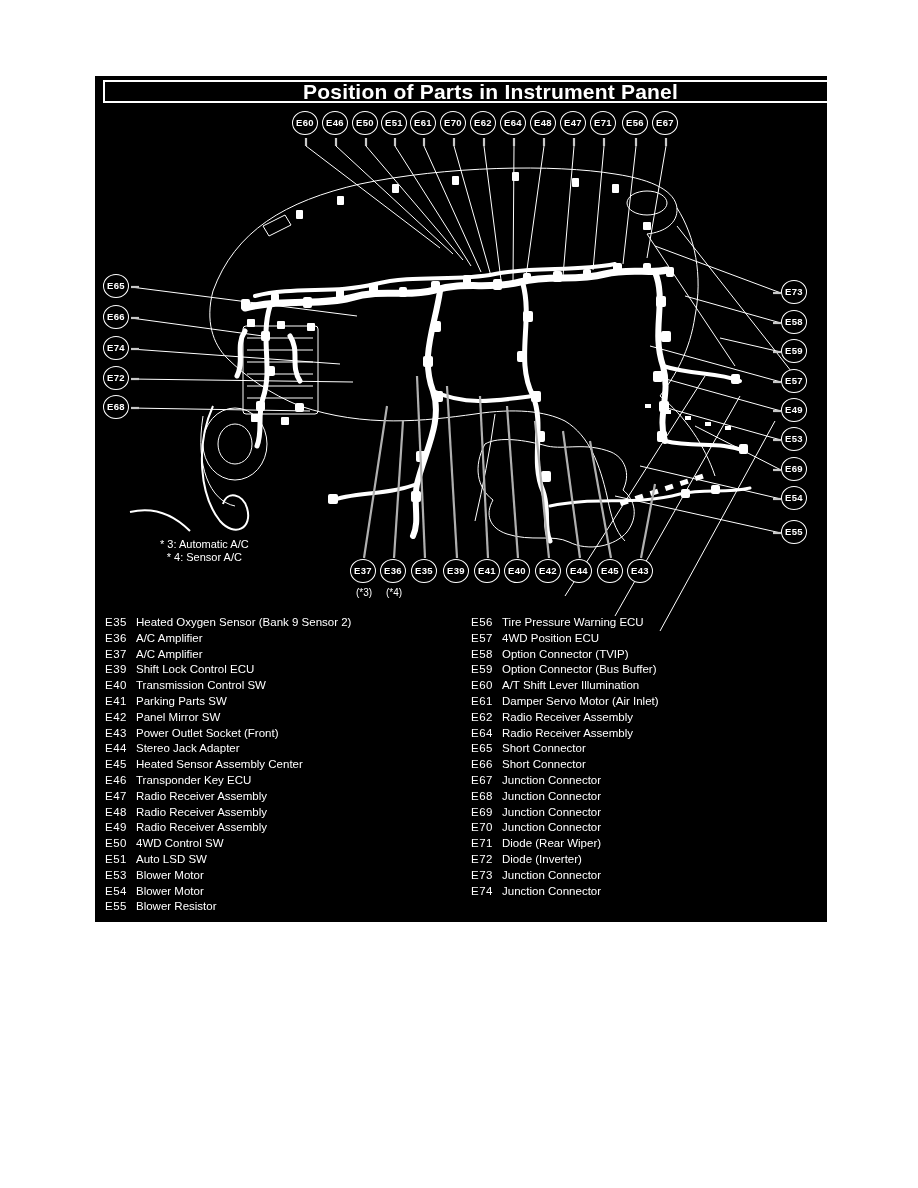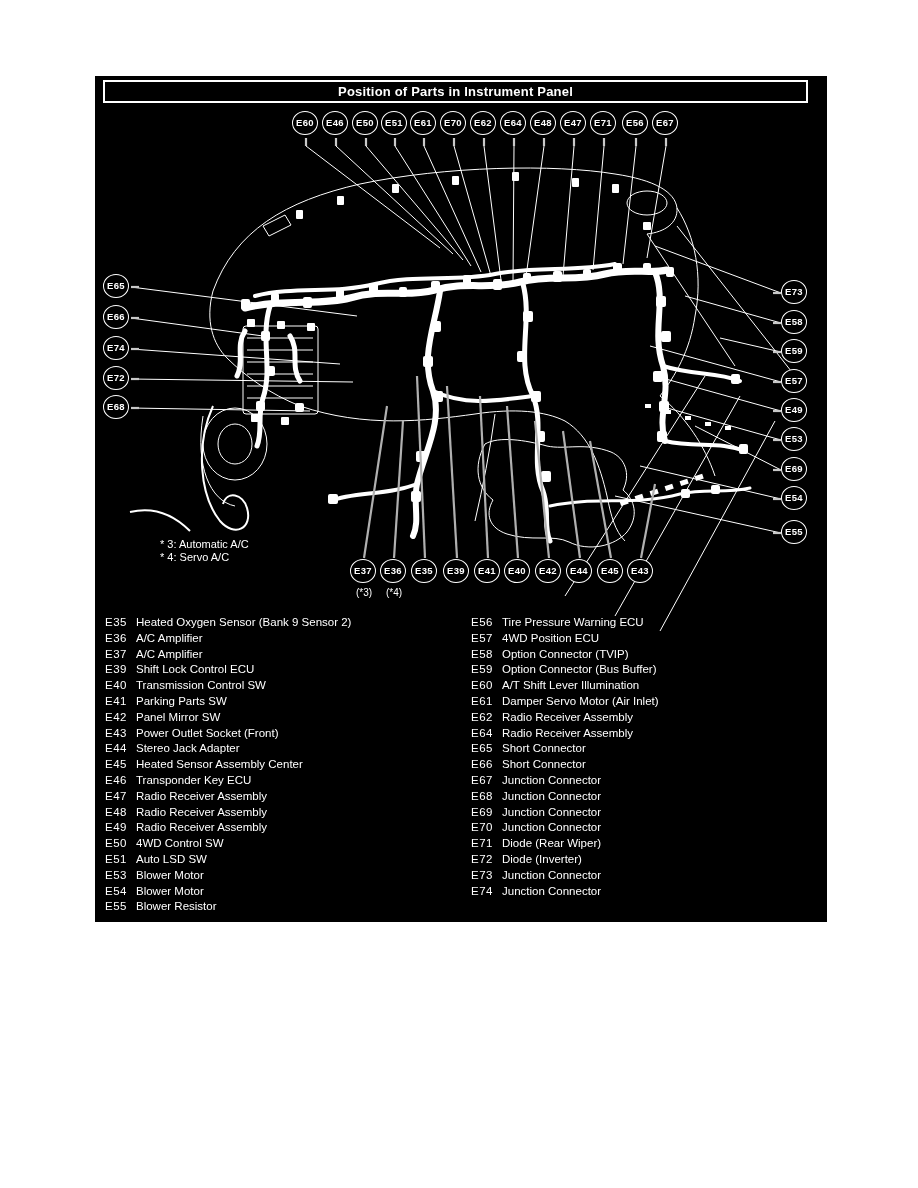--- a/index.html
+++ b/index.html
@@ -7,30 +7,30 @@
     width:918px;height:1188px;position:relative;background:#ffffff;
     font-family:"Liberation Sans",sans-serif;
   }
   .panel{
     position:absolute;left:95px;top:76px;width:732px;height:846px;
     background:#000000;overflow:hidden;
   }
   .titlebox{
     position:absolute;left:8px;top:4px;width:701px;height:19px;
     border:2px solid #ffffff;color:#ffffff;text-align:center;
-    font-weight:bold;font-size:13px;line-height:19px;letter-spacing:0.2px;
+    font-weight:bold;font-size:21px;line-height:19px;letter-spacing:0.2px;padding-left:35px;
   }
   .art{position:absolute;left:0;top:0;}
   .bub{
     position:absolute;width:24px;height:22px;border:1.6px solid #ffffff;
     border-radius:50%;background:#000000;color:#ffffff;font-size:9.5px;
     font-weight:bold;text-align:center;line-height:22px;letter-spacing:0.3px;
   }
   .fn{position:absolute;width:30px;text-align:center;color:#ffffff;font-size:10px;}
-  .note{position:absolute;left:65px;top:462px;color:#ffffff;font-size:11px;line-height:13px;}
+  .note{position:absolute;left:65px;top:462px;color:#ffffff;font-size:11px;line-height:13px;text-align:center;}
   .legend{position:absolute;top:540px;color:#ffffff;font-size:11.5px;}
   #legend-left{left:10px;}
   #legend-right{left:376px;}
   .legend .row{height:15.8px;display:flex;white-space:nowrap;align-items:baseline;}
   .legend .code{width:31px;flex:0 0 31px;letter-spacing:0.5px;}
 </style>
 </head>
 <body>
 
 <div class="panel">
@@ -270,21 +270,21 @@
   <div class="bub" style="left:440px;top:483px">E42</div>
   <div class="bub" style="left:471px;top:483px">E44</div>
   <div class="bub" style="left:502px;top:483px">E45</div>
   <div class="bub" style="left:532px;top:483px">E43</div>
 
   <div class="fn" style="left:254px;top:511px">(*3)</div>
   <div class="fn" style="left:284px;top:511px">(*4)</div>
 
   <div class="note">
     <div>* 3: Automatic A/C</div>
-    <div>* 4: Servo A/C</div>
+    <div>* 4: Sensor A/C</div>
   </div>
 
   <div class="legend" id="legend-left">
     <div class="row">
         <span class="code">E35</span>
         <span class="desc">Heated Oxygen Sensor (Bank 9 Sensor 2)</span>
       </div>
     <div class="row">
         <span class="code">E36</span>
         <span class="desc">A/C Amplifier</span>

